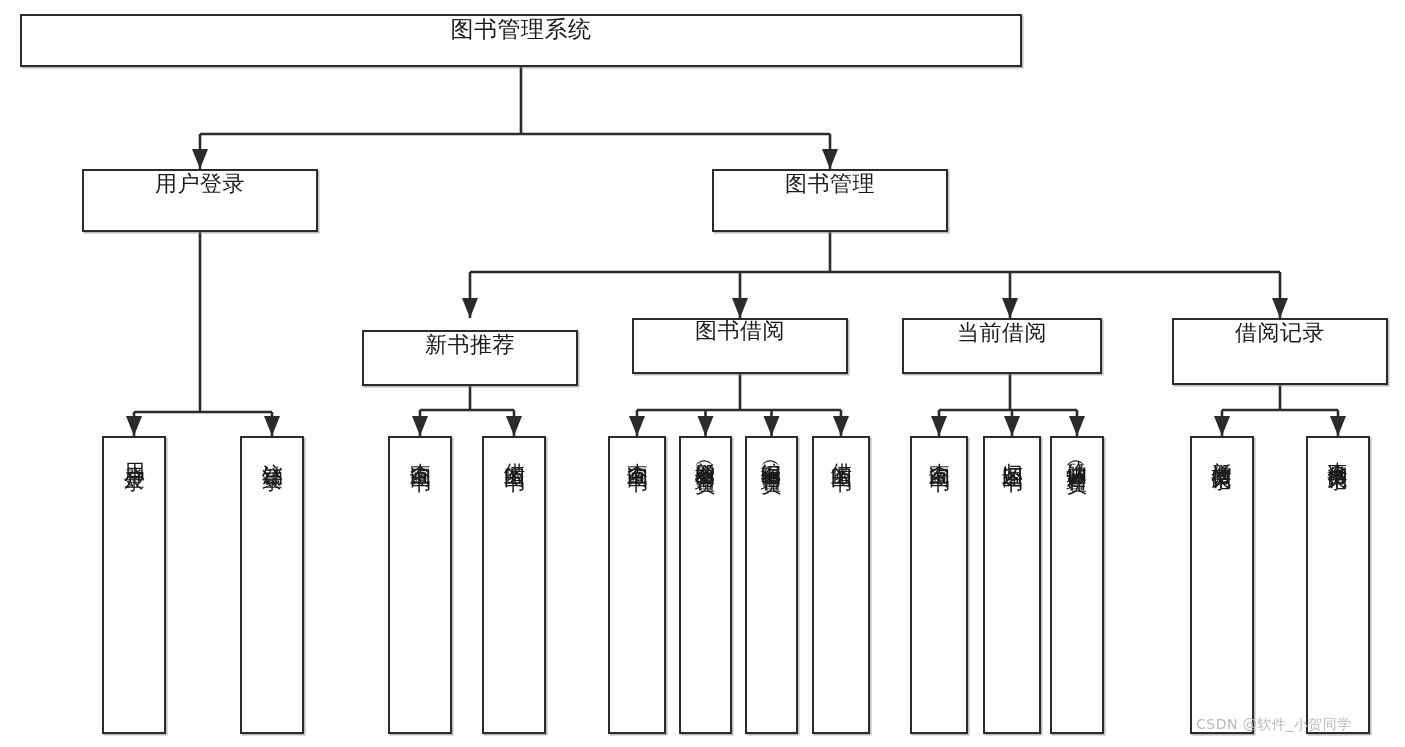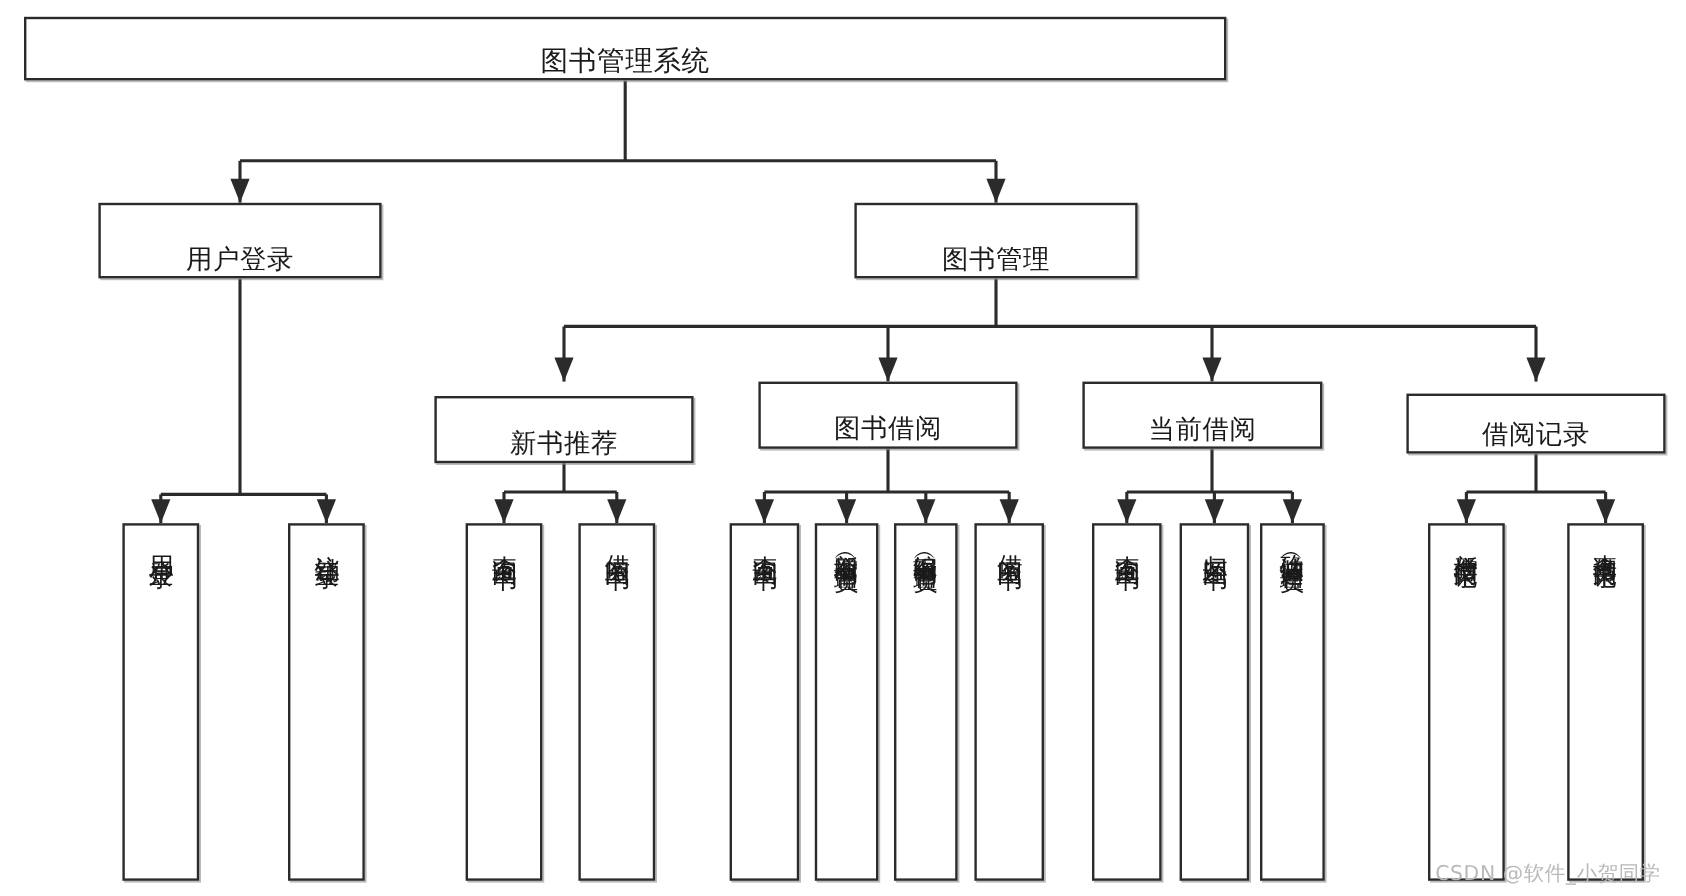--- a/index.html
+++ b/index.html
@@ -26,21 +26,21 @@
     height: 747px;
     pointer-events: none;
   }
   .node {
     position: absolute;
     box-sizing: border-box;
     background: #ffffff;
     border: 2px solid #2b2b2b;
     box-shadow: 1.5px 1.5px 0 0 rgba(130,130,130,0.55);
     display: flex;
-    align-items: flex-end;
+    align-items: flex-start;
     justify-content: center;
     color: #1a1a1a;
     z-index: 2;
   }
   .node .label {
     display: block;
     text-align: center;
     line-height: 1.18;
     letter-spacing: 0.5px;
   }
@@ -61,21 +61,21 @@
     text-orientation: upright;
     font-size: 21px;
     letter-spacing: 3px;
     line-height: 1;
     white-space: nowrap;
   }
   
   .node.vert.tall .label { font-size: 20px; letter-spacing: 2px; }
   .watermark {
     position: absolute;
-    font-size: 17px;
+    font-size: 14px;
     color: #b9b9b9;
     white-space: nowrap;
     z-index: 3;
     letter-spacing: 0.5px;
   }
 </style>
 </head>
 <body>
 
 <div id="canvas">
@@ -145,21 +145,21 @@
       </div>
       <div class="node horiz" style="left: 362px; top: 318px; width: 216px; height: 56px; margin-top: 12px;">
         <span class="label">新书推荐</span>
       </div>
       <div class="node horiz" style="left: 632px; top: 318px; width: 216px; height: 56px; font-family: Liberation Mono, monospace;">
         <span class="label">图书借阅</span>
       </div>
       <div class="node horiz" style="left: 902px; top: 318px; width: 200px; height: 56px;">
         <span class="label">当前借阅</span>
       </div>
-      <div class="node horiz" style="left: 1172px; top: 328px; width: 216px; height: 50px;">
+      <div class="node horiz" style="left: 1172px; top: 318px; width: 216px; height: 67px;">
         <span class="label">借阅记录</span>
       </div>
       <div class="node vert" style="left: 102px; top: 436px; width: 64px; height: 298px;">
         <span class="label">用户登录</span>
       </div>
       <div class="node vert" style="left: 240px; top: 436px; width: 64px; height: 298px;">
         <span class="label">注销登录</span>
       </div>
       <div class="node vert" style="left: 388px; top: 436px; width: 64px; height: 298px;">
         <span class="label">查询图书</span>

